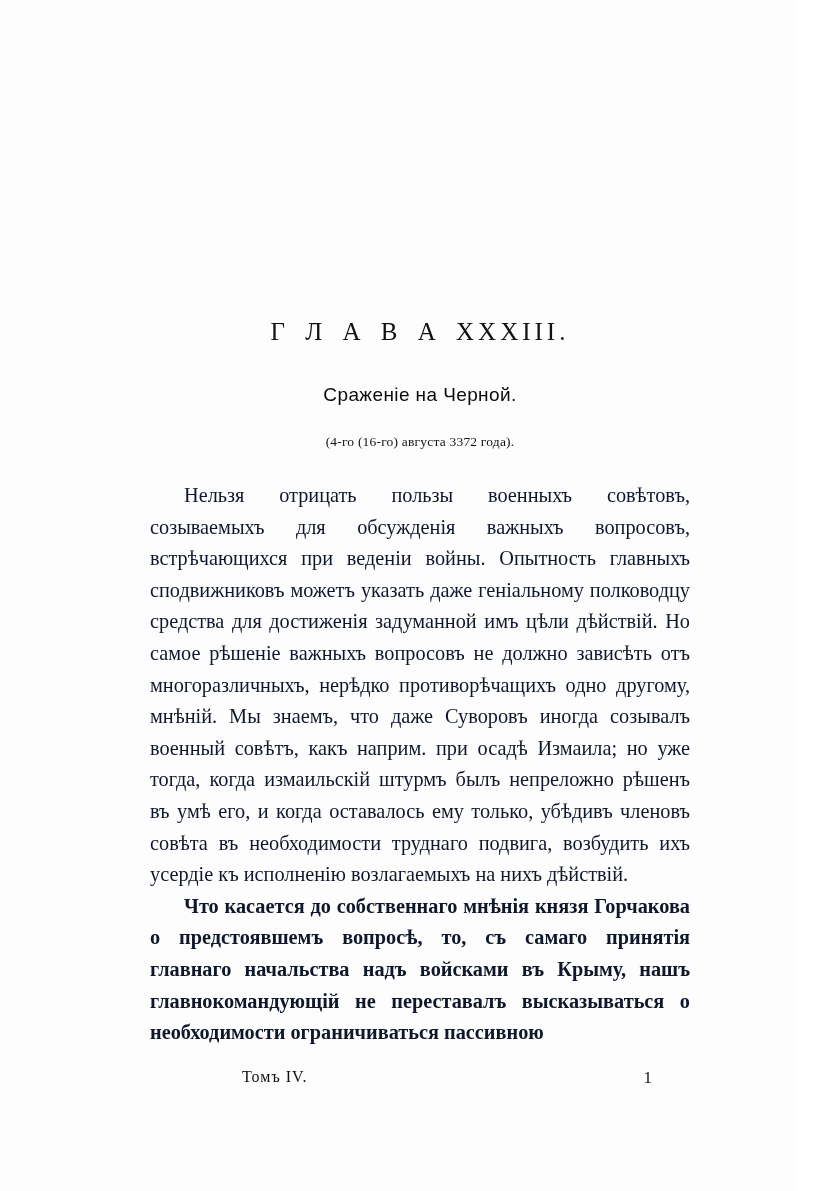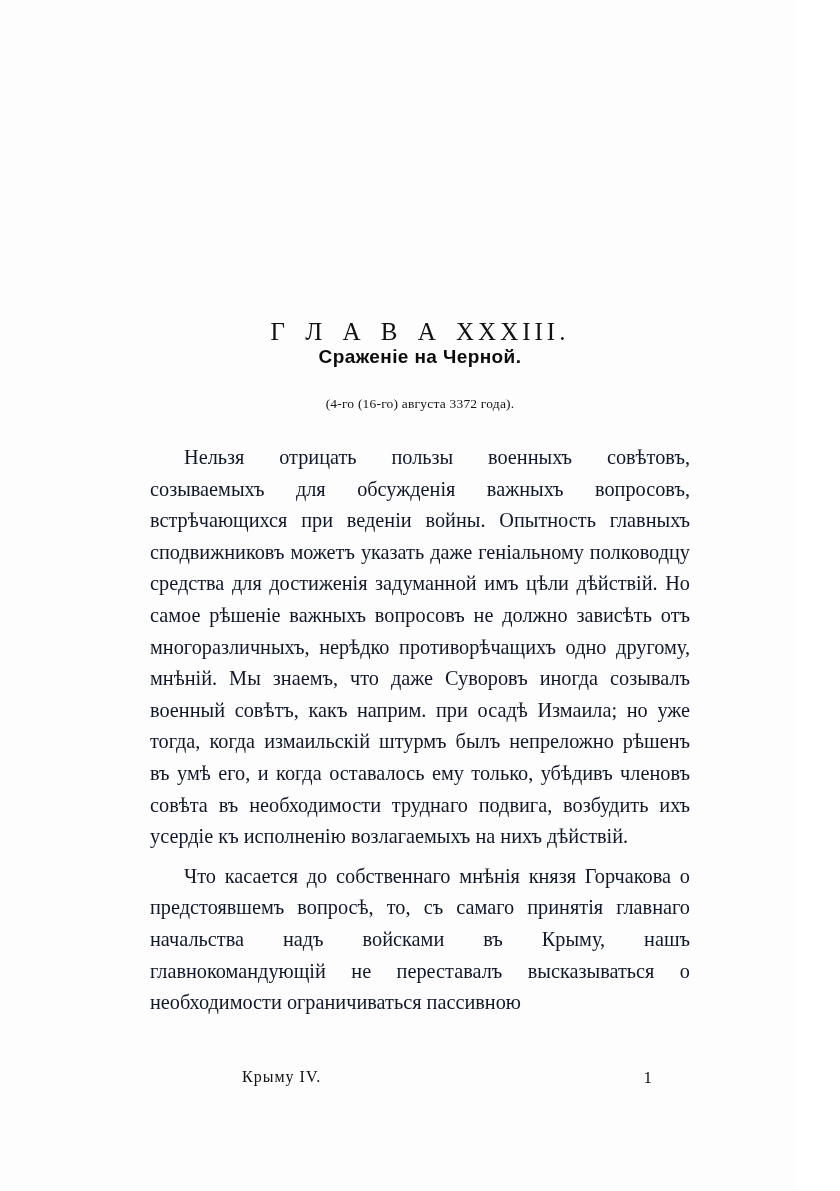--- a/index.html
+++ b/index.html
@@ -33,24 +33,25 @@
     margin-top: 318px;
     text-align: center;
     font-family: "Liberation Serif", serif;
     font-size: 25px;
     letter-spacing: 4px;
     word-spacing: 6px;
     font-weight: 400;
     color: #111;
   }
   .section-title {
+    margin-top: 38px;
     text-align: center;
     font-family: "Liberation Sans", sans-serif;
     font-size: 19px;
-    font-weight: bold;
+    font-weight: normal;
     letter-spacing: 0.4px;
     color: #0b0b0b;
   }
   .date-line {
     margin-top: 28px;
     text-align: center;
     font-family: "Liberation Serif", serif;
     font-size: 13.5px;
     letter-spacing: 0.2px;
     color: #131313;
@@ -61,21 +62,22 @@
     line-height: 31.6px;
     text-align: justify;
     text-justify: inter-word;
     color: #0f172a;
   }
   .body-text p {
     margin: 0;
     text-indent: 34px;
   }
   .body-text p + p {
-    margin-top: 8px;
+    margin-top: 0;
+    font-weight: bold;
   }
   .footer {
     position: absolute;
     left: 150px;
     top: 1068px;
     width: 540px;
     height: 26px;
   }
   .vol-label {
     position: absolute;
@@ -108,16 +110,16 @@
     <div class="date-line">(4-го (16-го) августа 3372 года).</div>
 
     <div class="body-text">
       <p>Нельзя отрицать пользы военныхъ совѣтовъ, созываемыхъ для обсужденія важныхъ вопросовъ, встрѣчающихся при веденіи войны. Опытность главныхъ сподвижниковъ можетъ указать даже геніальному полководцу средства для достиженія задуманной имъ цѣли дѣйствій. Но самое рѣшеніе важныхъ вопросовъ не должно зависѣть отъ многоразличныхъ, нерѣдко противорѣчащихъ одно другому, мнѣній. Мы знаемъ, что даже Суворовъ иногда созывалъ военный совѣтъ, какъ наприм. при осадѣ Измаила; но уже тогда, когда измаильскій штурмъ былъ непреложно рѣшенъ въ умѣ его, и когда оставалось ему только, убѣдивъ членовъ совѣта въ необходимости труднаго подвига, возбудить ихъ усердіе къ исполненію возлагаемыхъ на нихъ дѣйствій.</p>
       <p>Что касается до собственнаго мнѣнія князя Горчакова о предстоявшемъ вопросѣ, то, съ самаго принятія главнаго начальства надъ войсками въ Крыму, нашъ главнокомандующій не переставалъ высказываться о необходимости ограничиваться пассивною</p>
     </div>
 
   </div>
 
   <div class="footer">
-    <span class="vol-label">Крыму  IV.</span>
+    <span class="vol-label">Томъ  IV.</span>
     <span class="page-number">1</span>
   </div>
 </div>
 
 </body></html>

